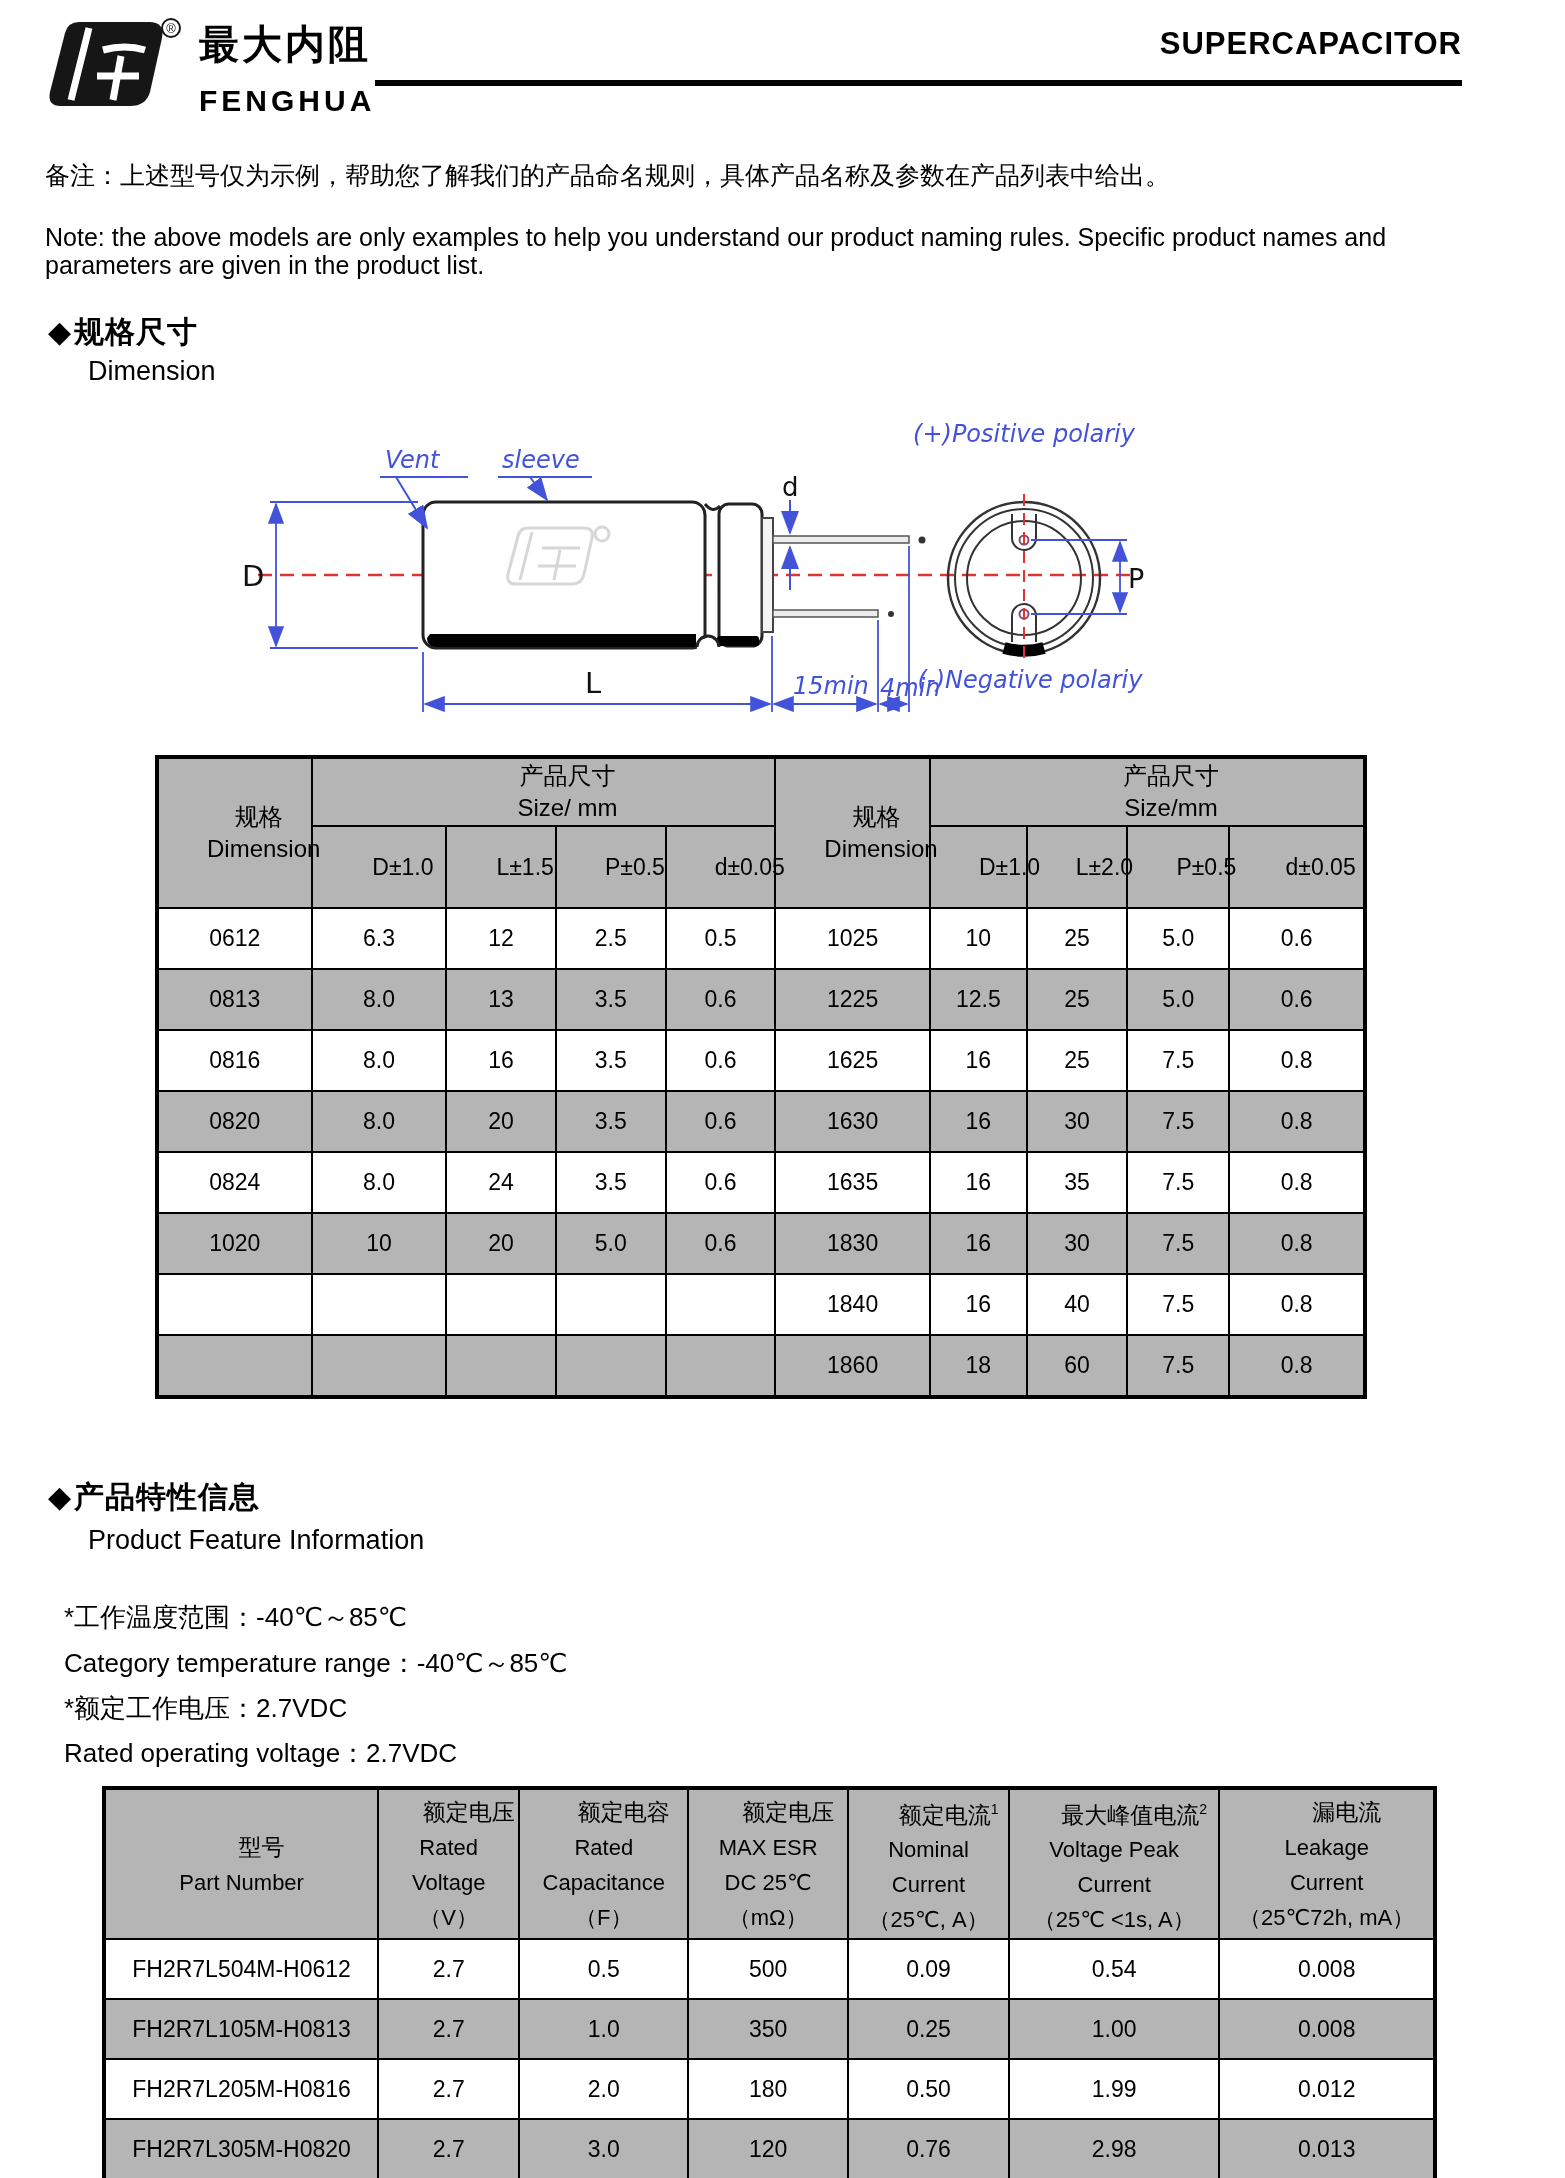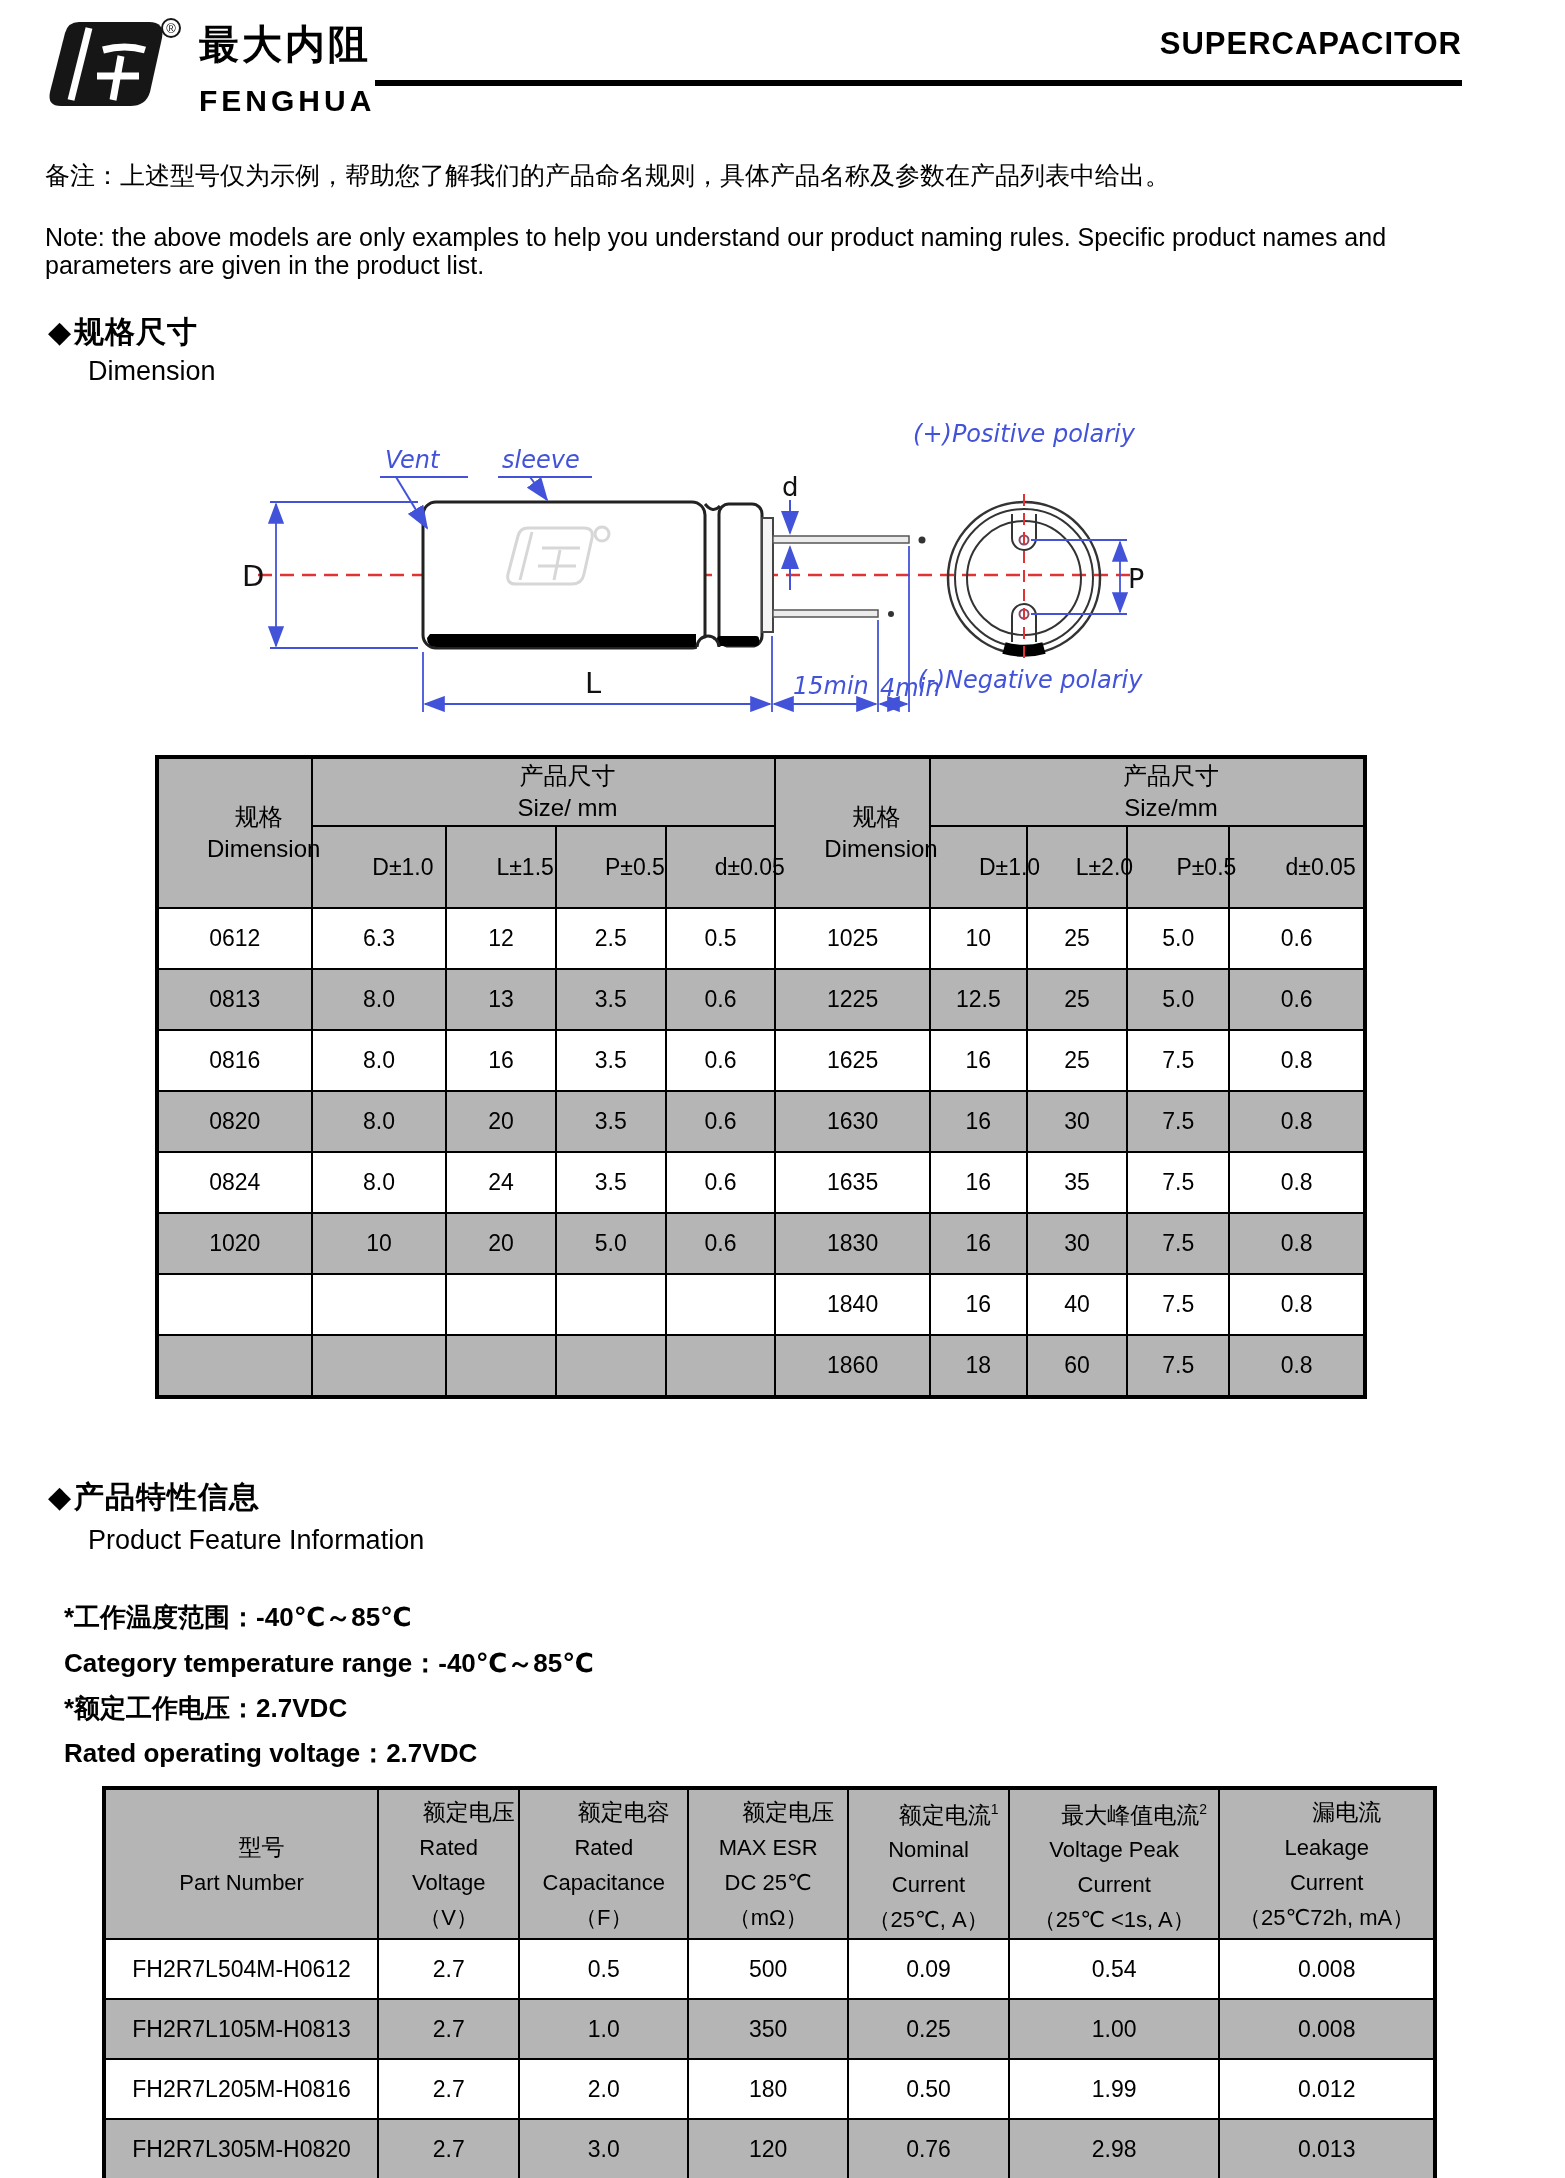--- a/index.html
+++ b/index.html
@@ -40,21 +40,21 @@
   .hdr-stack div{line-height:32px;font-size:24px;}
   .feat-table{position:absolute;left:102px;top:1786px;width:1335px;border:4px solid #000;}
   .feat-table th,.feat-table td{border:2px solid #000;text-align:center;padding:0;}
   .feat-table th{background:#b5b5b5;font-weight:normal;height:148px;vertical-align:middle;}
   .feat-table td{height:58px;font-size:23px;background:#fff;}
   .feat-table tr.alt td{background:#b5b5b5;}
   .th-cn{font-size:23px;line-height:36px;padding-left:40px;}
   .th-cn sup{font-size:14px;}
   .th-ln{font-size:22px;line-height:35px;}
   
-  .spec-line{position:absolute;left:64px;font-size:26px;font-weight:bold;}
+  .spec-line{position:absolute;left:64px;font-size:26px;}
 </style>
 </head>
 <body>
 
 <div class="page">
 
   <div class="logo-block">
     <svg width="140" height="96" viewBox="0 0 140 96">
       <path d="M34 6 H104 Q120 6 117 22 L105 76 Q101 90 85 90 H16 Q2 90 5 76 L20 17 Q23 6 34 6 Z" fill="#161616"></path>
       <path d="M44 12 L26 84" stroke="#fff" stroke-width="7" fill="none"></path>

